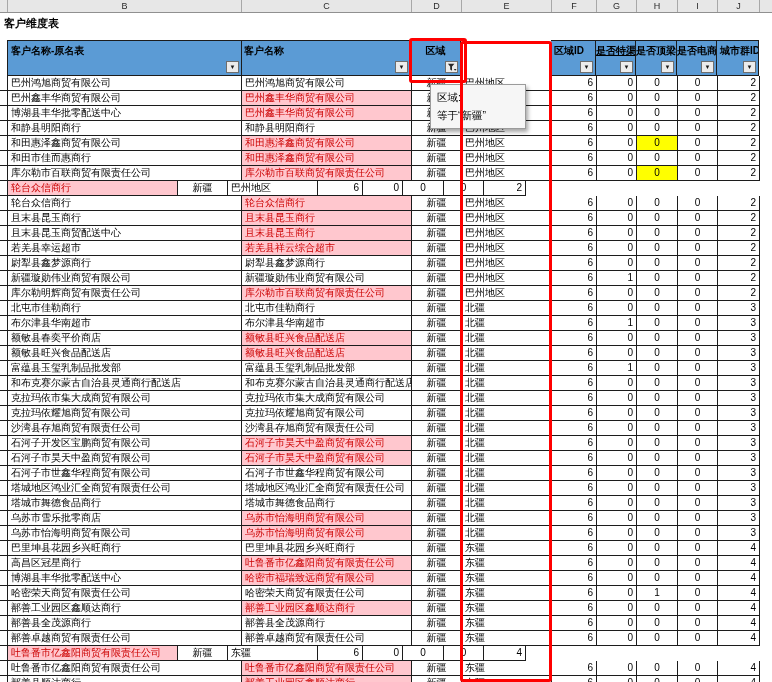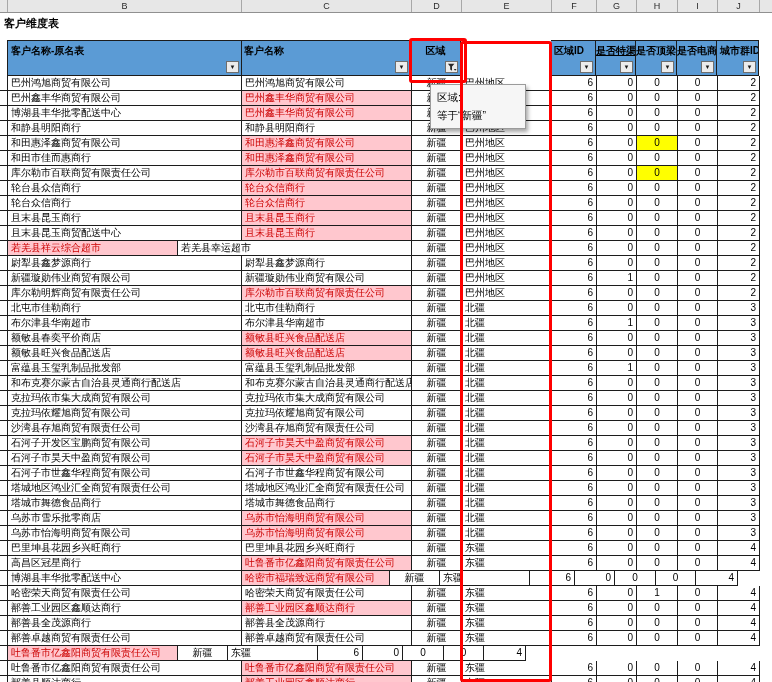--- a/index.html
+++ b/index.html
@@ -248,21 +248,20 @@
       <div class="tcell pink" style="width: 170px;">库尔勒市百联商贸有限责任公司</div>
       <div class="tcell ctr" style="width: 50px;">新疆</div>
       <div class="tcell" style="width: 90px;">巴州地区</div>
       <div class="tcell num" style="width: 45px;">6</div>
       <div class="tcell num" style="width: 40px;">0</div>
       <div class="tcell ctr yellow" style="width: 41px;">0</div>
       <div class="tcell ctr" style="width: 40px;">0</div>
       <div class="tcell num" style="width: 42px;">2</div>
     </div>
     <div class="trow">
-      <div class="tcell" style="width: 234px;">轮台县众信商行</div>
       <div class="tcell pink" style="width: 170px;">轮台众信商行</div>
       <div class="tcell ctr" style="width: 50px;">新疆</div>
       <div class="tcell" style="width: 90px;">巴州地区</div>
       <div class="tcell num" style="width: 45px;">6</div>
       <div class="tcell num" style="width: 40px;">0</div>
       <div class="tcell ctr" style="width: 41px;">0</div>
       <div class="tcell ctr" style="width: 40px;">0</div>
       <div class="tcell num" style="width: 42px;">2</div>
     </div>
     <div class="trow">
@@ -292,22 +291,22 @@
       <div class="tcell pink" style="width: 170px;">且末县昆玉商行</div>
       <div class="tcell ctr" style="width: 50px;">新疆</div>
       <div class="tcell" style="width: 90px;">巴州地区</div>
       <div class="tcell num" style="width: 45px;">6</div>
       <div class="tcell num" style="width: 40px;">0</div>
       <div class="tcell ctr" style="width: 41px;">0</div>
       <div class="tcell ctr" style="width: 40px;">0</div>
       <div class="tcell num" style="width: 42px;">2</div>
     </div>
     <div class="trow">
+      <div class="tcell" style="width: 234px;">若羌县幸运超市</div>
       <div class="tcell pink" style="width: 170px;">若羌县祥云综合超市</div>
-      <div class="tcell" style="width: 234px;">若羌县幸运超市</div>
       <div class="tcell ctr" style="width: 50px;">新疆</div>
       <div class="tcell" style="width: 90px;">巴州地区</div>
       <div class="tcell num" style="width: 45px;">6</div>
       <div class="tcell num" style="width: 40px;">0</div>
       <div class="tcell ctr" style="width: 41px;">0</div>
       <div class="tcell ctr" style="width: 40px;">0</div>
       <div class="tcell num" style="width: 42px;">2</div>
     </div>
     <div class="trow">
       <div class="tcell" style="width: 234px;">尉犁县鑫梦源商行</div>
@@ -535,21 +534,21 @@
       <div class="tcell ctr" style="width: 50px;">新疆</div>
       <div class="tcell" style="width: 90px;">东疆</div>
       <div class="tcell num" style="width: 45px;">6</div>
       <div class="tcell num" style="width: 40px;">0</div>
       <div class="tcell ctr" style="width: 41px;">0</div>
       <div class="tcell ctr" style="width: 40px;">0</div>
       <div class="tcell num" style="width: 42px;">4</div>
     </div>
     <div class="trow">
       <div class="tcell" style="width: 234px;">博湖县丰华批零配送中心</div>
-      <div class="tcell pink" style="width: 148px;">哈密市福瑞致远商贸有限公司</div>
+      <div class="tcell pink" style="width: 170px;">哈密市福瑞致远商贸有限公司</div>
       <div class="tcell ctr" style="width: 50px;">新疆</div>
       <div class="tcell" style="width: 90px;">东疆</div>
       <div class="tcell num" style="width: 45px;">6</div>
       <div class="tcell num" style="width: 40px;">0</div>
       <div class="tcell ctr" style="width: 41px;">0</div>
       <div class="tcell ctr" style="width: 40px;">0</div>
       <div class="tcell num" style="width: 42px;">4</div>
     </div>
     <div class="trow">
       <div class="tcell" style="width: 234px;">哈密荣天商贸有限责任公司</div>

